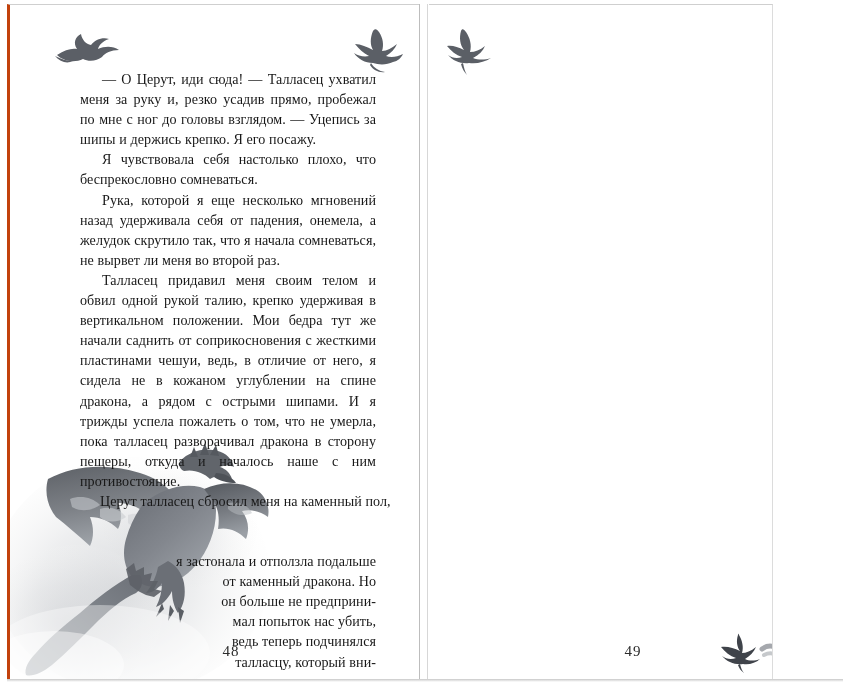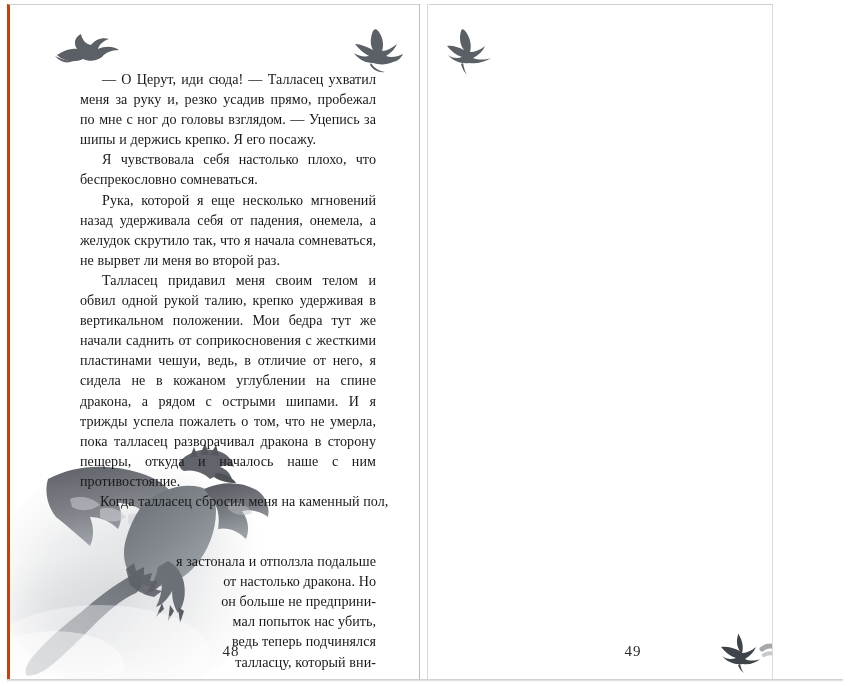--- a/index.html
+++ b/index.html
@@ -221,23 +221,23 @@
       <ellipse cx="50" cy="258" rx="70" ry="34" fill="#ffffff" opacity="0.45"></ellipse>
     </svg>
 
     <div class="textcol textcol-left">
       <p class="para">— О Церут, иди сюда! — Талласец ухватил меня за руку и, резко усадив прямо, пробежал по мне с ног до головы взглядом. — Уцепись за шипы и держись крепко. Я его посажу.</p>
       <p class="para">Я чувствовала себя настолько плохо, что беспрекословно сомневаться.</p>
       <p class="para">Рука, которой я еще несколько мгновений назад удерживала себя от падения, онемела, а желудок скрутило так, что я начала сомневаться, не вырвет ли меня во второй раз.</p>
       <p class="para">Талласец придавил меня своим телом и обвил одной рукой талию, крепко удерживая в вертикальном положении. Мои бедра тут же начали саднить от соприкосновения с жесткими пластинами чешуи, ведь, в отличие от него, я сидела не в кожаном углублении на спине дракона, а рядом с острыми шипами. И я трижды успела пожалеть о том, что не умерла, пока талласец разворачивал дракона в сторону пещеры, откуда и началось наше с ним противостояние.</p>
 
       <div class="wrapblock">
-        <span class="wrapline" style="text-align:right;padding-left:20px;">Когда талласец сбросил меня на каменный пол,</span>
+        <span class="wrapline" style="text-align:right;padding-left:20px;">Церут талласец сбросил меня на каменный пол,</span>
         <span class="wrapline" style="padding-left:70px;margin-top:40px;">я застонала и отползла подальше</span>
-        <span class="wrapline" style="padding-left:96px;">от настолько дракона. Но</span>
+        <span class="wrapline" style="padding-left:96px;">от каменный дракона. Но</span>
         <span class="wrapline" style="padding-left:100px;">он больше не предприни-</span>
         <span class="wrapline" style="padding-left:104px;">мал попыток нас убить,</span>
         <span class="wrapline" style="padding-left:104px;">ведь теперь подчинялся</span>
         <span class="wrapline" style="padding-left:110px;">талласцу, который вни-</span>
         <span class="wrapline" style="padding-left:110px;">мательно рассматривал</span>
         <span class="wrapline" style="padding-left:112px;">меня, явно прикидывая,</span>
         <span class="wrapline" style="padding-left:120px;">как теперь поступить.</span>
 
       </div>
     </div>

